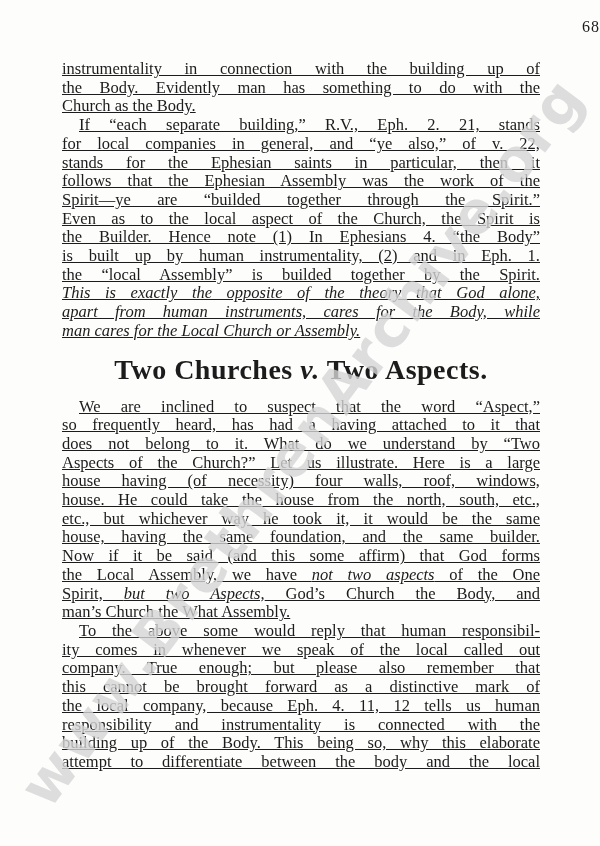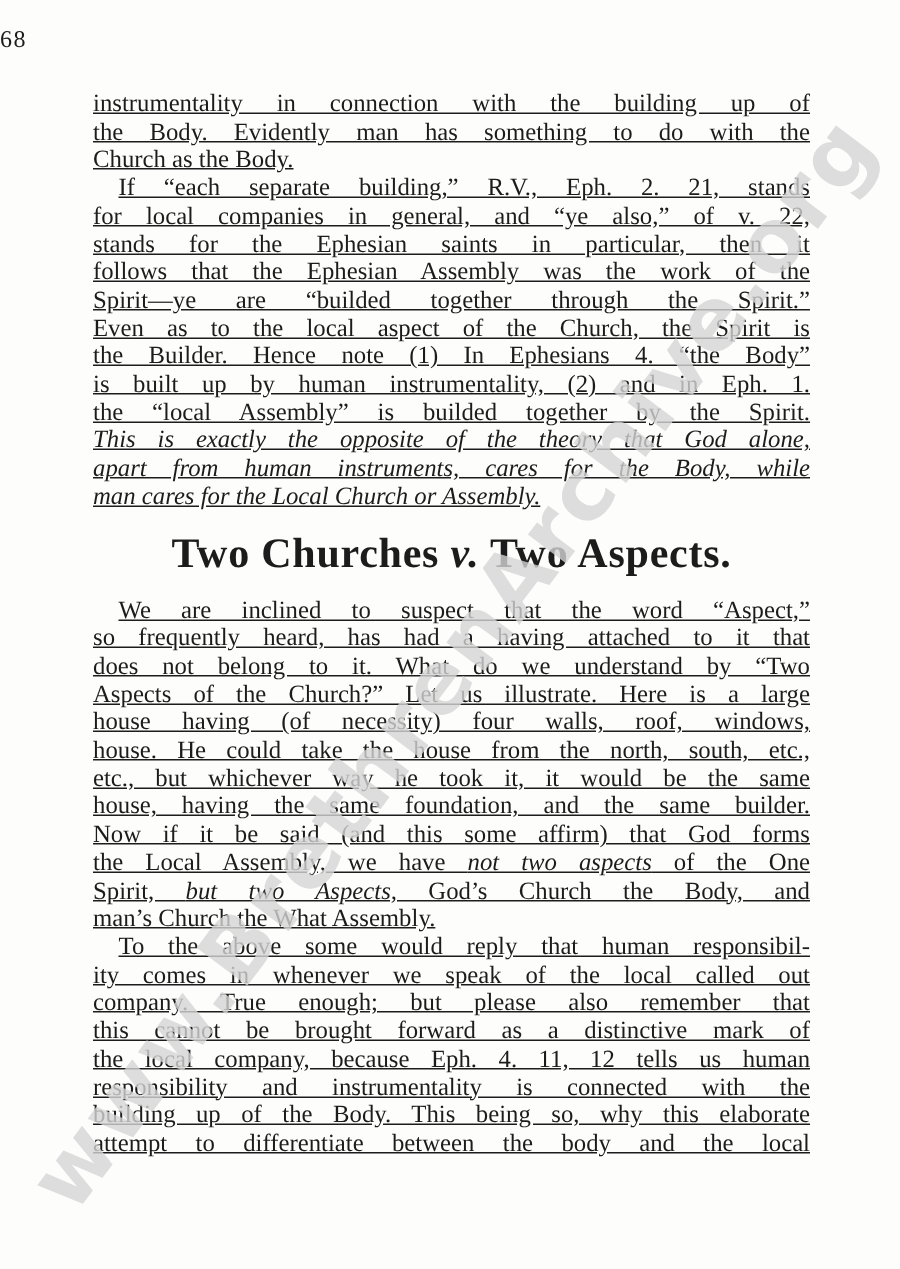--- a/index.html
+++ b/index.html
@@ -10,21 +10,21 @@
     background: #fdfdfc;
     overflow: hidden;
     font-family: "Liberation Serif", serif;
     color: #1c1c1c;
   }
   .page-number {
     position: absolute;
     top: 18px;
     left: 0;
     width: 100%;
-    text-align: left;
+    text-align: right;
     font-size: 16px;
     letter-spacing: 1px;
   }
   .text-block {
     position: absolute;
     left: 62px;
     top: 60px;
     width: 478px;
     font-size: 16.5px;
     line-height: 18.7px;

